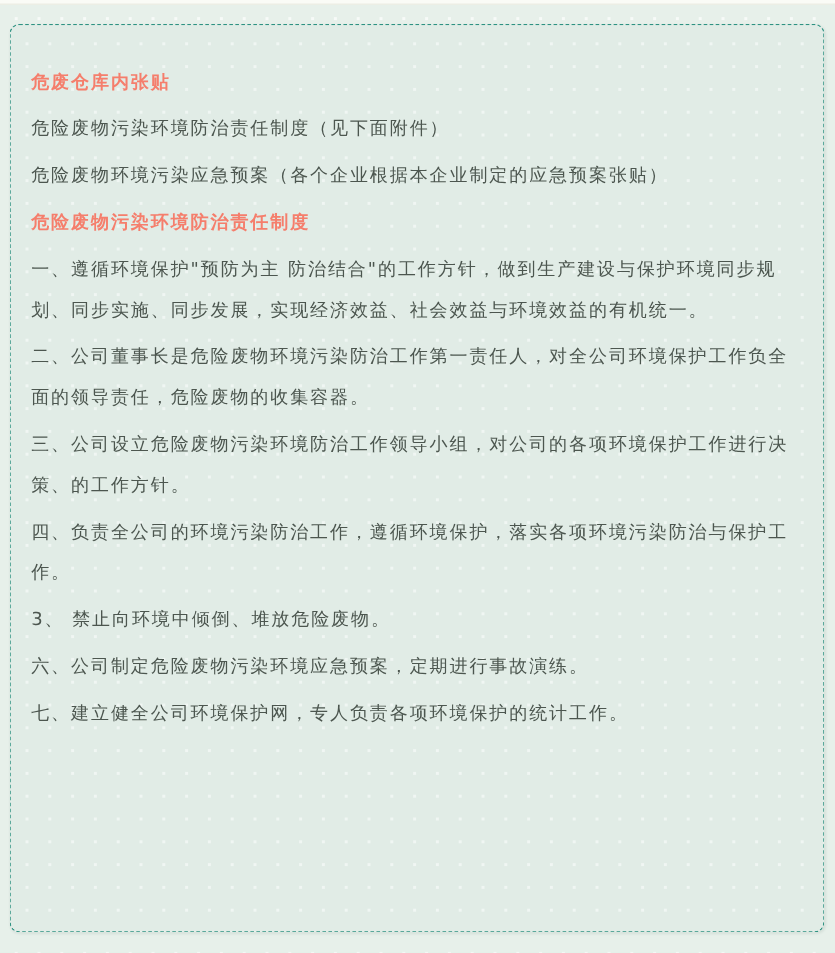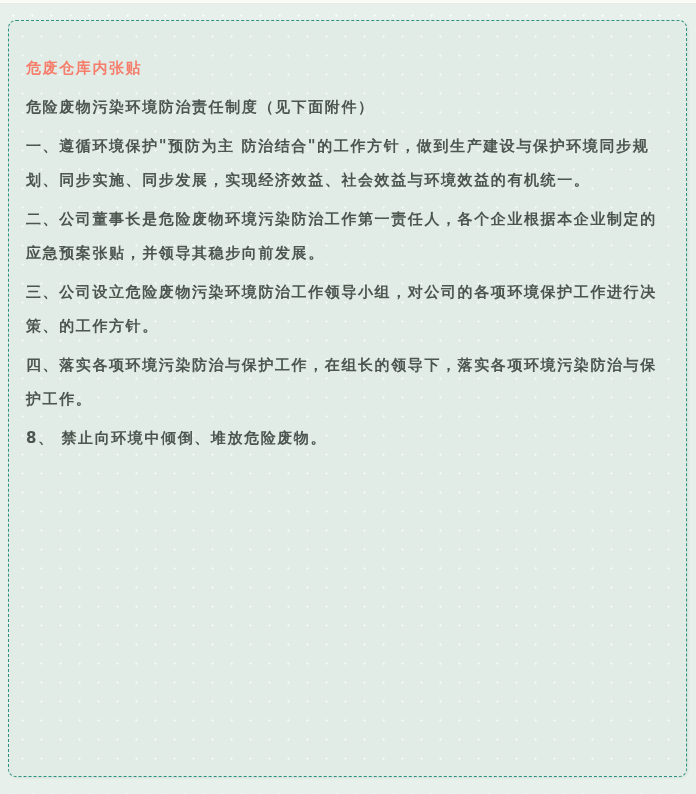--- a/index.html
+++ b/index.html
@@ -39,34 +39,37 @@
     box-shadow: 1px 1px 2px rgba(60,90,80,0.10);
   }
 
   .card p {
     font-size: 15px;
     line-height: 34px;
     letter-spacing: 1.6px;
     color: #4c564f;
     margin-bottom: 5px;
     word-break: break-all;
-    font-weight: bold;
   }
 
   .card p.section-heading {
     color: #f57e6c;
     font-weight: bold;
   }
 </style>
 </head>
 <body>
 
 <div class="top-bar"></div>
 
 <div class="card">
   <p class="section-heading">危废仓库内张贴</p>
   <p>危险废物污染环境防治责任制度（见下面附件）</p>
+  <p>危险废物环境污染应急预案（各个企业根据本企业制定的应急预案张贴）</p>
+  <p class="section-heading">危险废物污染环境防治责任制度</p>
   <p>一、遵循环境保护"预防为主 防治结合"的工作方针，做到生产建设与保护环境同步规划、同步实施、同步发展，实现经济效益、社会效益与环境效益的有机统一。</p>
-  <p>二、公司董事长是危险废物环境污染防治工作第一责任人，各个企业根据本企业制定的应急预案张贴，并领导其稳步向前发展。</p>
+  <p>二、公司董事长是危险废物环境污染防治工作第一责任人，对全公司环境保护工作负全面的领导责任，危险废物的收集容器。</p>
   <p>三、公司设立危险废物污染环境防治工作领导小组，对公司的各项环境保护工作进行决策、的工作方针。</p>
-  <p>四、落实各项环境污染防治与保护工作，在组长的领导下，落实各项环境污染防治与保护工作。</p>
-  <p>8、 禁止向环境中倾倒、堆放危险废物。</p>
+  <p>四、负责全公司的环境污染防治工作，遵循环境保护，落实各项环境污染防治与保护工作。</p>
+  <p>3、 禁止向环境中倾倒、堆放危险废物。</p>
+  <p>六、公司制定危险废物污染环境应急预案，定期进行事故演练。</p>
+  <p>七、建立健全公司环境保护网，专人负责各项环境保护的统计工作。</p>
 </div>
 
 </body></html>

